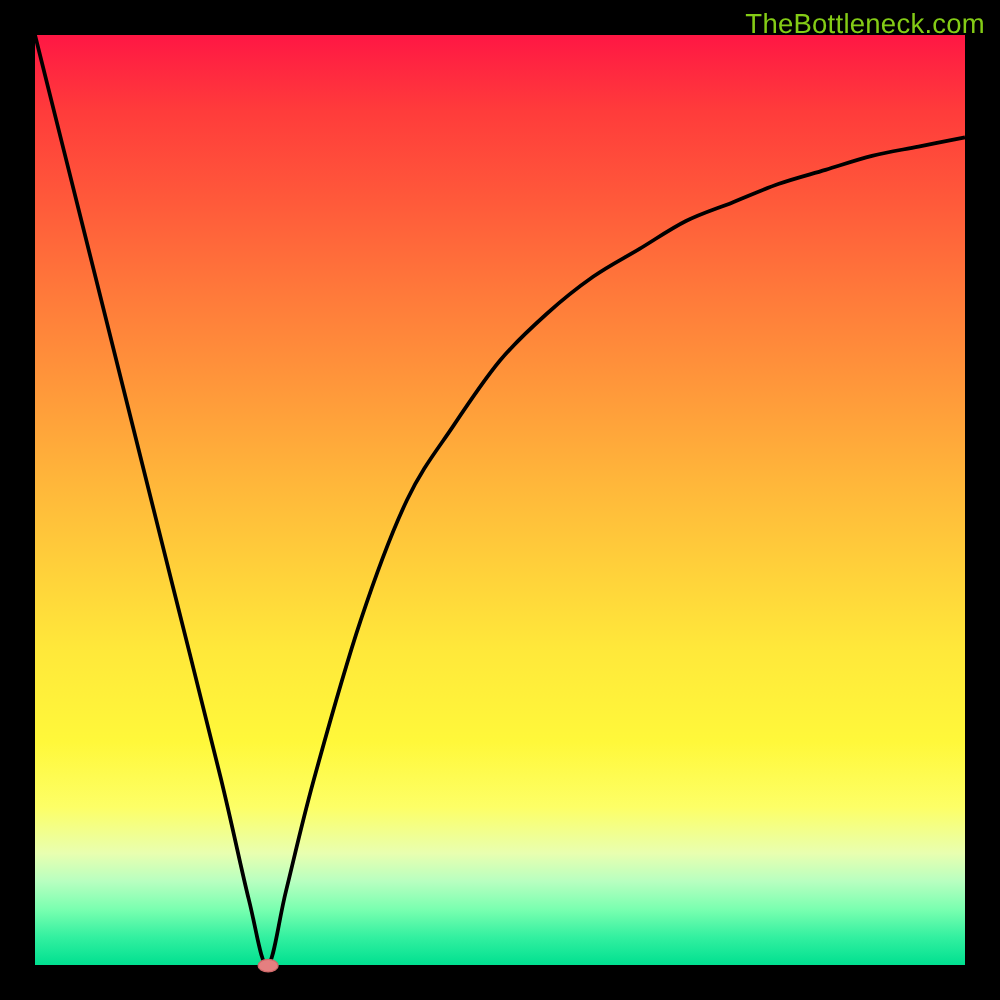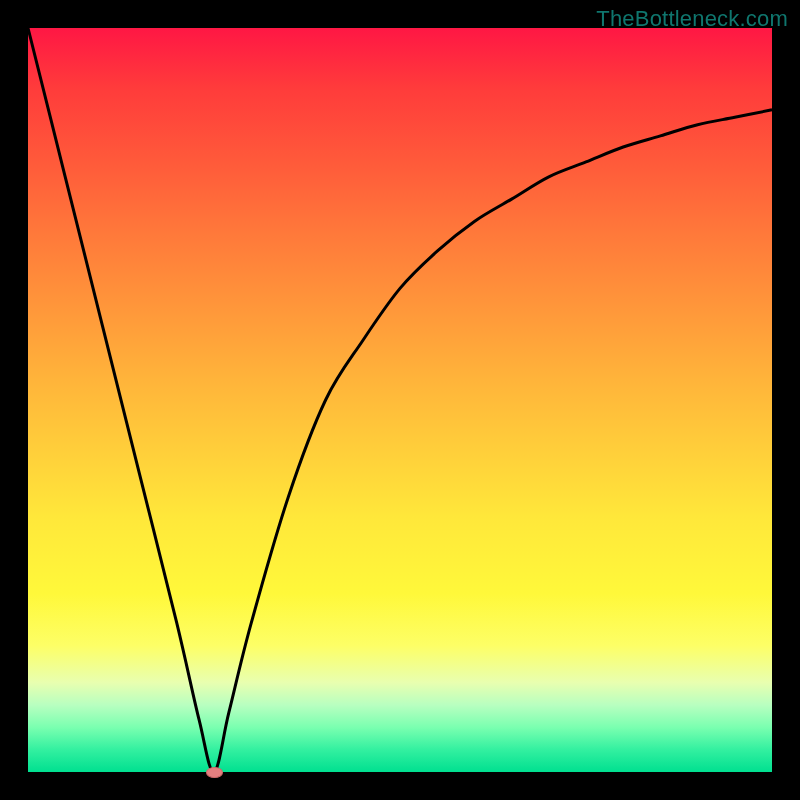--- a/index.html
+++ b/index.html
@@ -3,21 +3,21 @@
 <meta charset="utf-8">
 <style>
   * { margin: 0; padding: 0; box-sizing: border-box; }
   body { width: 800px; height: 800px; background: #000; position: relative; font-family: Arial, sans-serif; }
   .frame { position: absolute; top: 0; left: 0; width: 800px; height: 800px; background: #000; }
   .plot-area { position: absolute; background: linear-gradient(to bottom,
       #ff1744 0%, #ff3b3b 8%, #ff5a3a 18%, #ff7a3a 28%, #ff983a 38%,
       #ffb63a 48%, #ffd23a 58%, #ffe83a 66%, #fff83a 76%, #fdff66 83%,
       #e8ffb0 88%, #b8ffc0 91%, #7affb0 94%, #33f0a0 97%, #00e090 100%);
   }
-  .watermark { position: absolute; color: #0f766e; font-weight: 500; letter-spacing: 0.2px; }
+  .watermark { position: absolute; color: #84cc16; font-weight: 500; letter-spacing: 0.2px; }
   svg.curve { position: absolute; top:0; left:0; pointer-events:none; }
   svg.curve path { fill:none; stroke:#000; }
   .marker { position:absolute; border-radius:50%; background:#e57f80; border:1px solid #d06a6b; }
 </style>
 </head>
 <body>
 
 <div class="frame">
   <div class="plot-area" style="left: 28px; top: 28px; width: 744px; height: 744px;"></div>
   <div class="watermark" style="right: 12px; top: 6px; font-size: 22px;">TheBottleneck.com</div>

